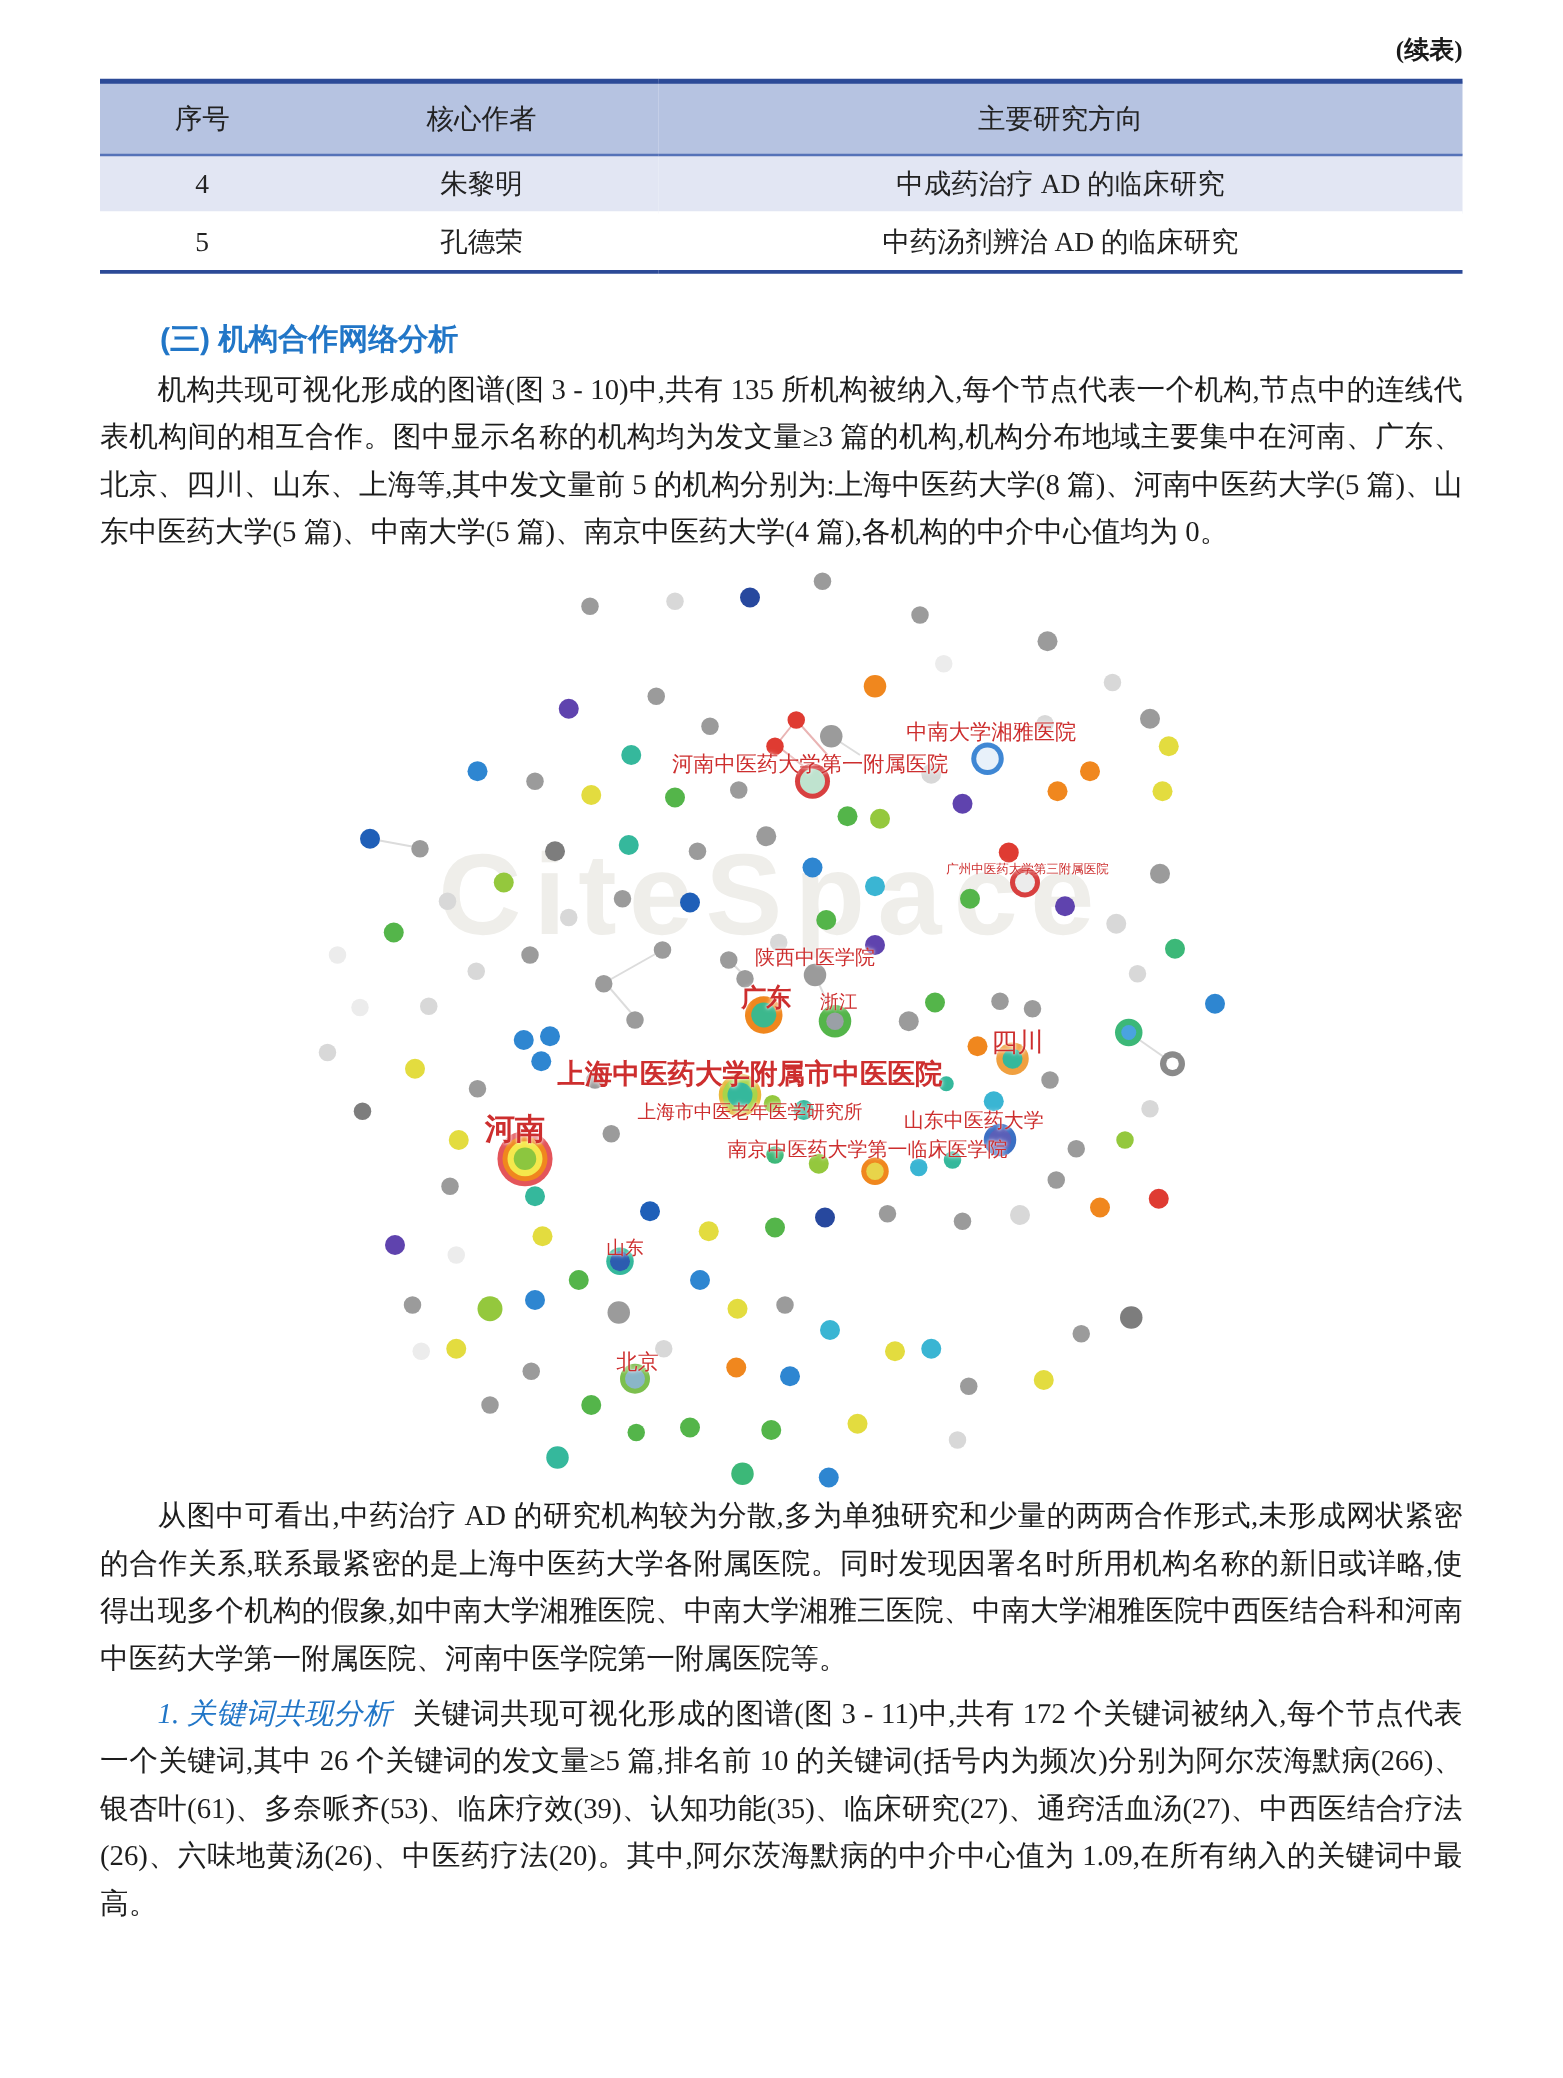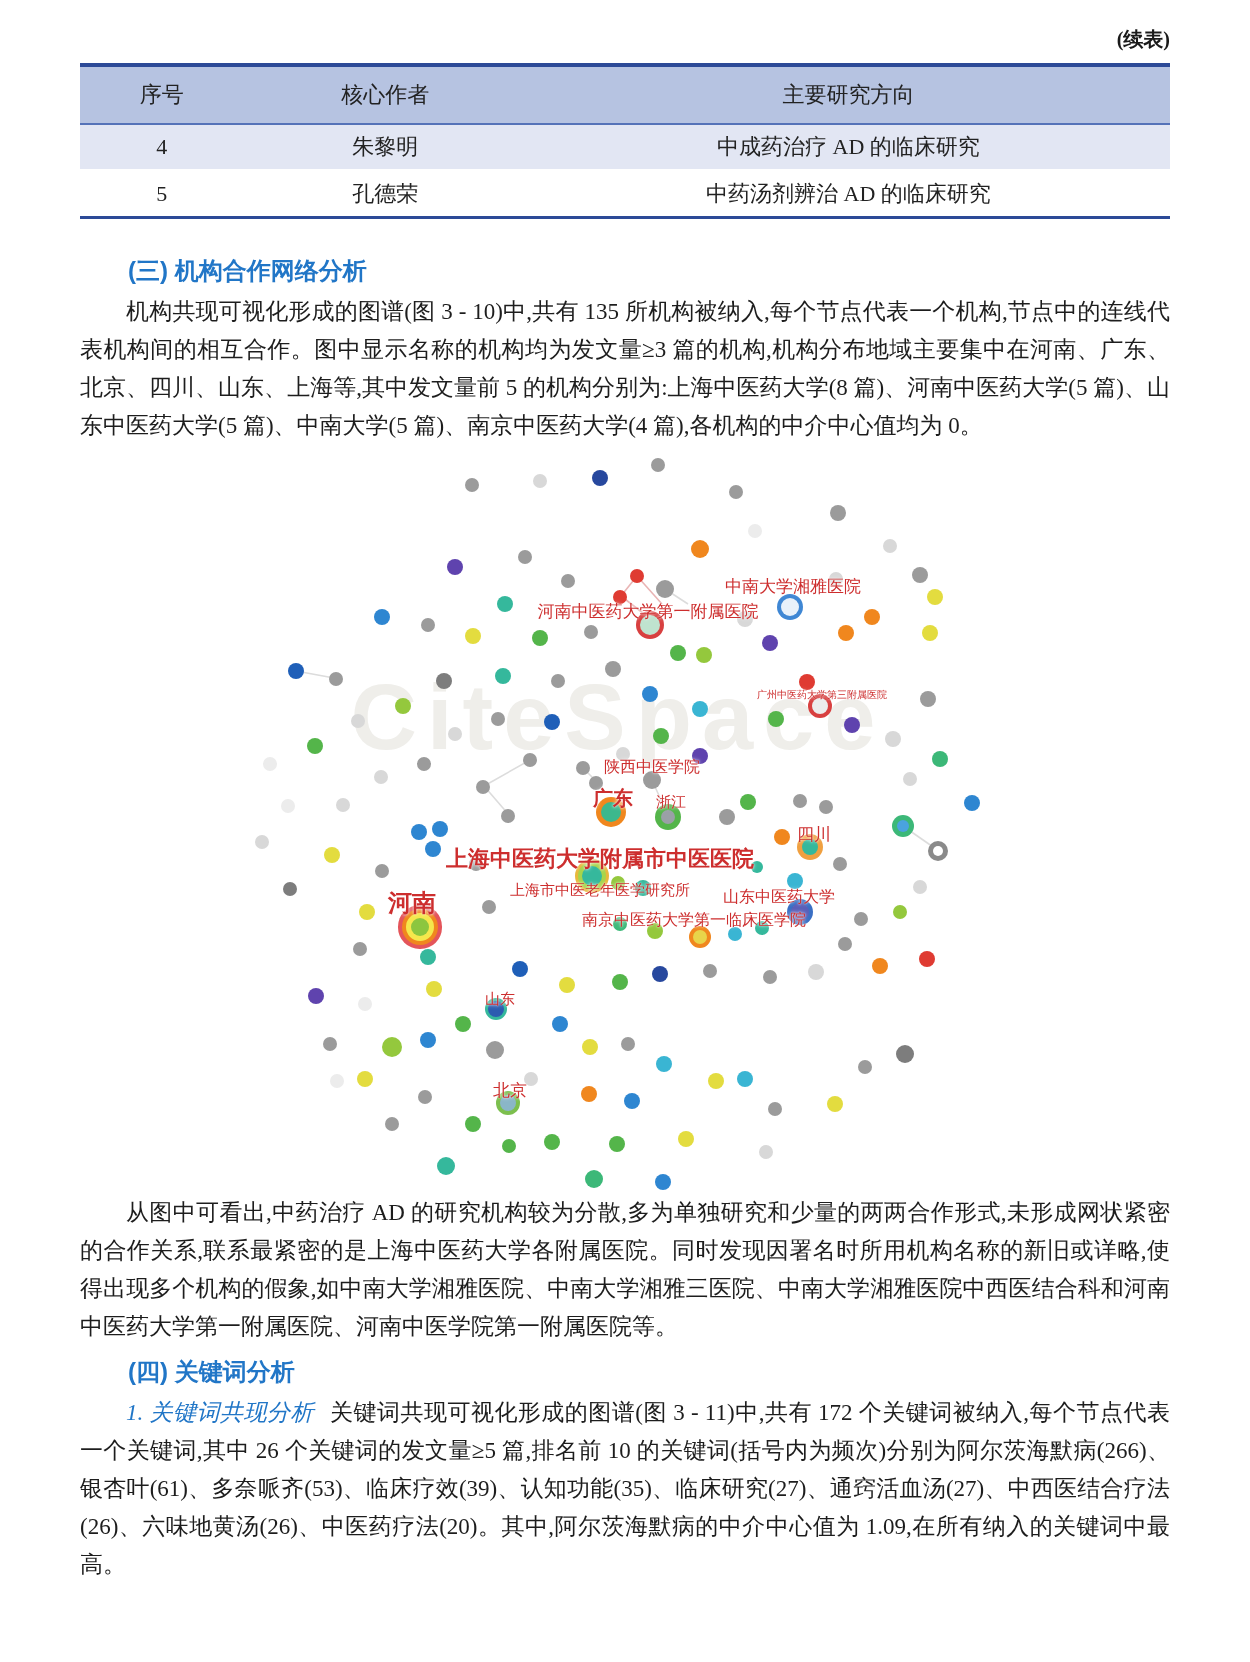--- a/index.html
+++ b/index.html
@@ -315,30 +315,29 @@
       <div class="dot" style="left: 496px; top: 560px; height: 16px; width: 16px; background: rgb(44, 92, 176); box-shadow: rgb(53, 184, 156) 0px 0px 0px 3px;"></div>
       <div class="dot" style="left: 508px; top: 654px; height: 16px; width: 16px; background: rgb(138, 182, 200); box-shadow: rgb(124, 191, 78) 0px 0px 0px 4px;"></div>
       <div class="dot" style="left: 938px; top: 402px; height: 10px; width: 10px; background: rgb(255, 255, 255); box-shadow: rgb(138, 138, 138) 0px 0px 0px 5px;"></div>
       <div class="dot" style="left: 903px; top: 377px; height: 12px; width: 12px; background: rgb(74, 163, 223); box-shadow: rgb(60, 184, 120) 0px 0px 0px 5px;"></div>
       <div class="net-label" style="left: 793px; top: 137px; font-size: 17px; font-weight: 400; color: rgb(205, 46, 46);">中南大学湘雅医院</div>
       <div class="net-label" style="left: 648px; top: 162px; font-size: 17px; font-weight: 400; color: rgb(205, 46, 46);">河南中医药大学第一附属医院</div>
       <div class="net-label" style="left: 822px; top: 246px; font-size: 10px; font-weight: 400; color: rgb(205, 46, 46);">广州中医药大学第三附属医院</div>
       <div class="net-label" style="left: 652px; top: 318px; font-size: 16px; font-weight: 400; color: rgb(205, 46, 46);">陕西中医学院</div>
       <div class="net-label" style="left: 613px; top: 349px; font-size: 20px; font-weight: 700; color: rgb(205, 46, 46);">广东</div>
       <div class="net-label" style="left: 671px; top: 353px; font-size: 15px; font-weight: 400; color: rgb(205, 46, 46);">浙江</div>
-      <div class="net-label" style="left: 814px; top: 385px; font-size: 17px; font-weight: 400; color: rgb(205, 46, 46);">四川</div>
+      <div class="net-label" style="left: 814px; top: 385px; font-size: 21px; font-weight: 400; color: rgb(205, 46, 46);">四川</div>
       <div class="net-label" style="left: 600px; top: 410px; font-size: 22px; font-weight: 700; color: rgb(205, 46, 46);">上海中医药大学附属市中医医院</div>
       <div class="net-label" style="left: 600px; top: 441px; font-size: 15px; font-weight: 400; color: rgb(205, 46, 46);">上海市中医老年医学研究所</div>
       <div class="net-label" style="left: 412px; top: 454px; font-size: 24px; font-weight: 700; color: rgb(205, 46, 46);">河南</div>
       <div class="net-label" style="left: 779px; top: 448px; font-size: 16px; font-weight: 400; color: rgb(205, 46, 46);">山东中医药大学</div>
       <div class="net-label" style="left: 694px; top: 471px; font-size: 16px; font-weight: 400; color: rgb(205, 46, 46);">南京中医药大学第一临床医学院</div>
       <div class="net-label" style="left: 500px; top: 550px; font-size: 15px; font-weight: 400; color: rgb(205, 46, 46);">山东</div>
       <div class="net-label" style="left: 510px; top: 641px; font-size: 17px; font-weight: 400; color: rgb(205, 46, 46);">北京</div>
     </div>
 
 
   <div class="text-col">
     <p class="para" style="margin-top:0;">从图中可看出,中药治疗 AD 的研究机构较为分散,多为单独研究和少量的两两合作形式,未形成网状紧密的合作关系,联系最紧密的是上海中医药大学各附属医院。同时发现因署名时所用机构名称的新旧或详略,使得出现多个机构的假象,如中南大学湘雅医院、中南大学湘雅三医院、中南大学湘雅医院中西医结合科和河南中医药大学第一附属医院、河南中医学院第一附属医院等。</p>
-    <div class="sec-heading" style="margin-top:10px;">(四) 关键词分析</div>
     <p class="para"><span class="sub-heading">1. 关键词共现分析</span><span>关键词共现可视化形成的图谱(图 3 - 11)中,共有 172 个关键词被纳入,每个节点代表一个关键词,其中 26 个关键词的发文量≥5 篇,排名前 10 的关键词(括号内为频次)分别为阿尔茨海默病(266)、银杏叶(61)、多奈哌齐(53)、临床疗效(39)、认知功能(35)、临床研究(27)、通窍活血汤(27)、中西医结合疗法(26)、六味地黄汤(26)、中医药疗法(20)。其中,阿尔茨海默病的中介中心值为 1.09,在所有纳入的关键词中最高。</span></p>
   </div>
 
 </div>
 
 </body></html>

